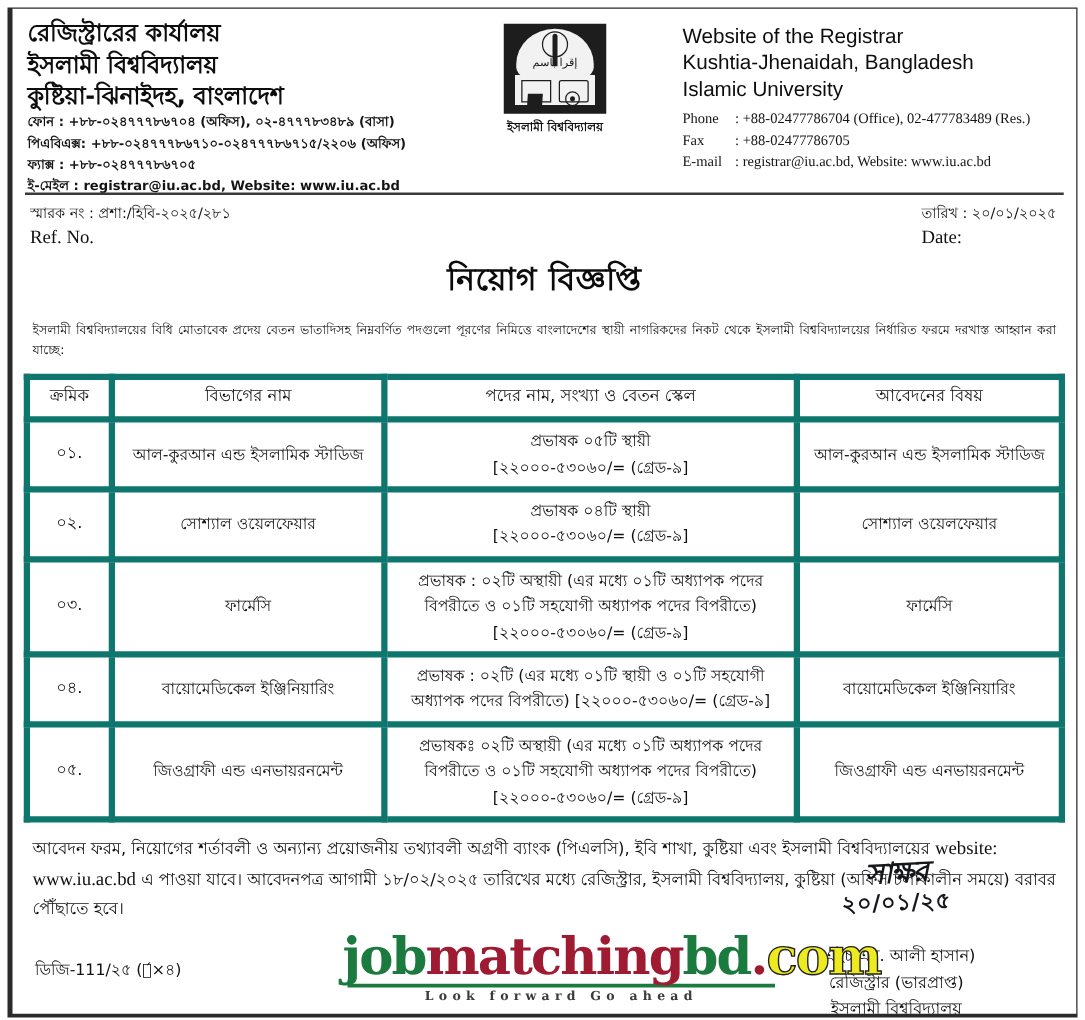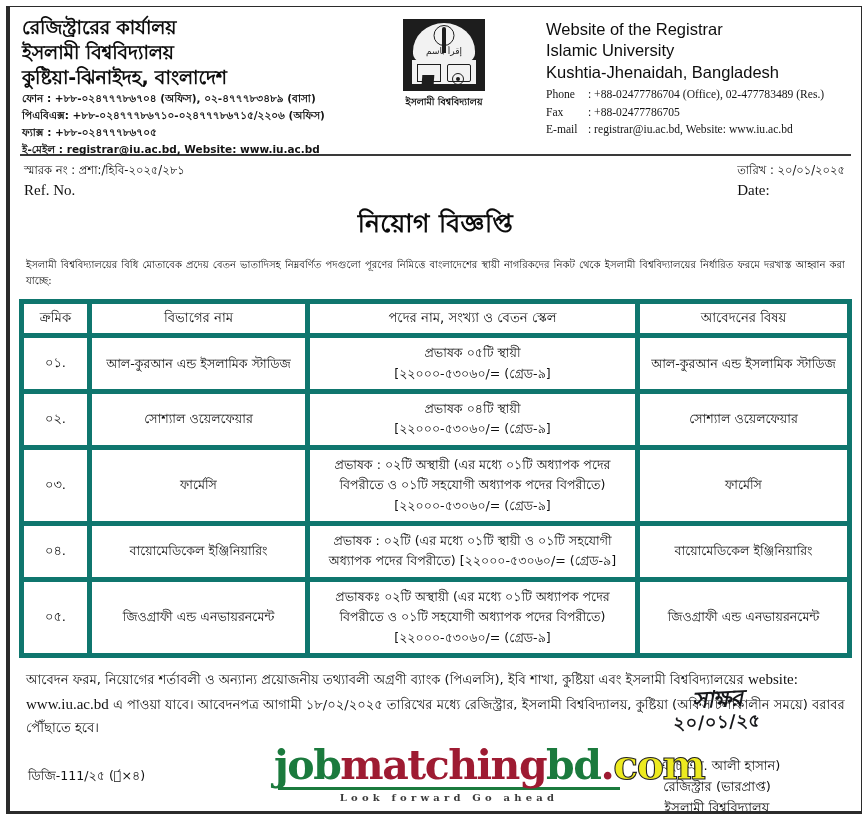--- a/index.html
+++ b/index.html
@@ -376,22 +376,22 @@
         <div class="logo-base">
           <div class="logo-book"></div>
           <div class="logo-atom"></div>
         </div>
       </div>
       <div class="logo-caption">ইসলামী বিশ্ববিদ্যালয়</div>
     </div>
 
     <div class="en-head">
       <div class="en-title">Website of the Registrar</div>
+      <div class="en-title">Kushtia-Jhenaidah, Bangladesh</div>
       <div class="en-title">Islamic University</div>
-      <div class="en-title">Kushtia-Jhenaidah, Bangladesh</div>
       <div class="en-lines">
         <div>
           <span class="lbl">Phone</span><span>: +88-02477786704 (Office), 02-477783489 (Res.)</span>
         </div>
         <div>
           <span class="lbl">Fax</span><span>: +88-02477786705</span>
         </div>
         <div>
           <span class="lbl">E-mail</span><span>: registrar@iu.ac.bd, Website: www.iu.ac.bd</span>
         </div>

